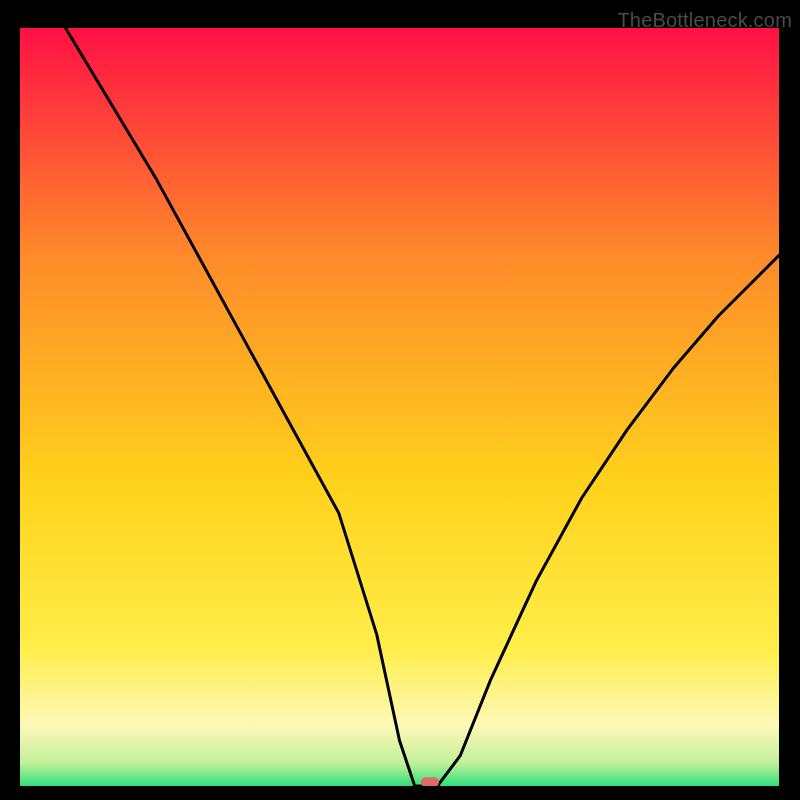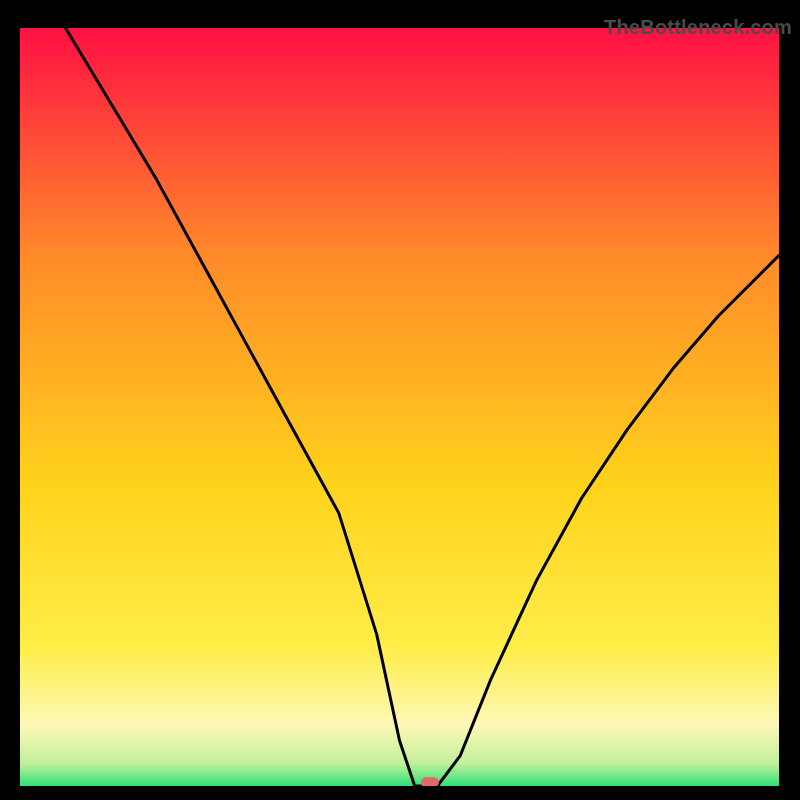--- a/index.html
+++ b/index.html
@@ -6,25 +6,25 @@
     margin: 0;
     padding: 0;
     width: 800px;
     height: 800px;
     background: #000;
     font-family: Arial, Helvetica, sans-serif;
     position: relative;
   }
   .watermark {
     position: absolute;
-    top: 16px;
+    top: 9px;
     right: 8px;
     color: #4b4b4b;
     font-size: 20px;
-    font-weight: 700;
+    font-weight: 400;
     letter-spacing: 0.2px;
     z-index: 10;
   }
   .plot-wrap {
     position: absolute;
     left: 20px;
     top: 28px;
     width: 759px;
     height: 758px;
   }

